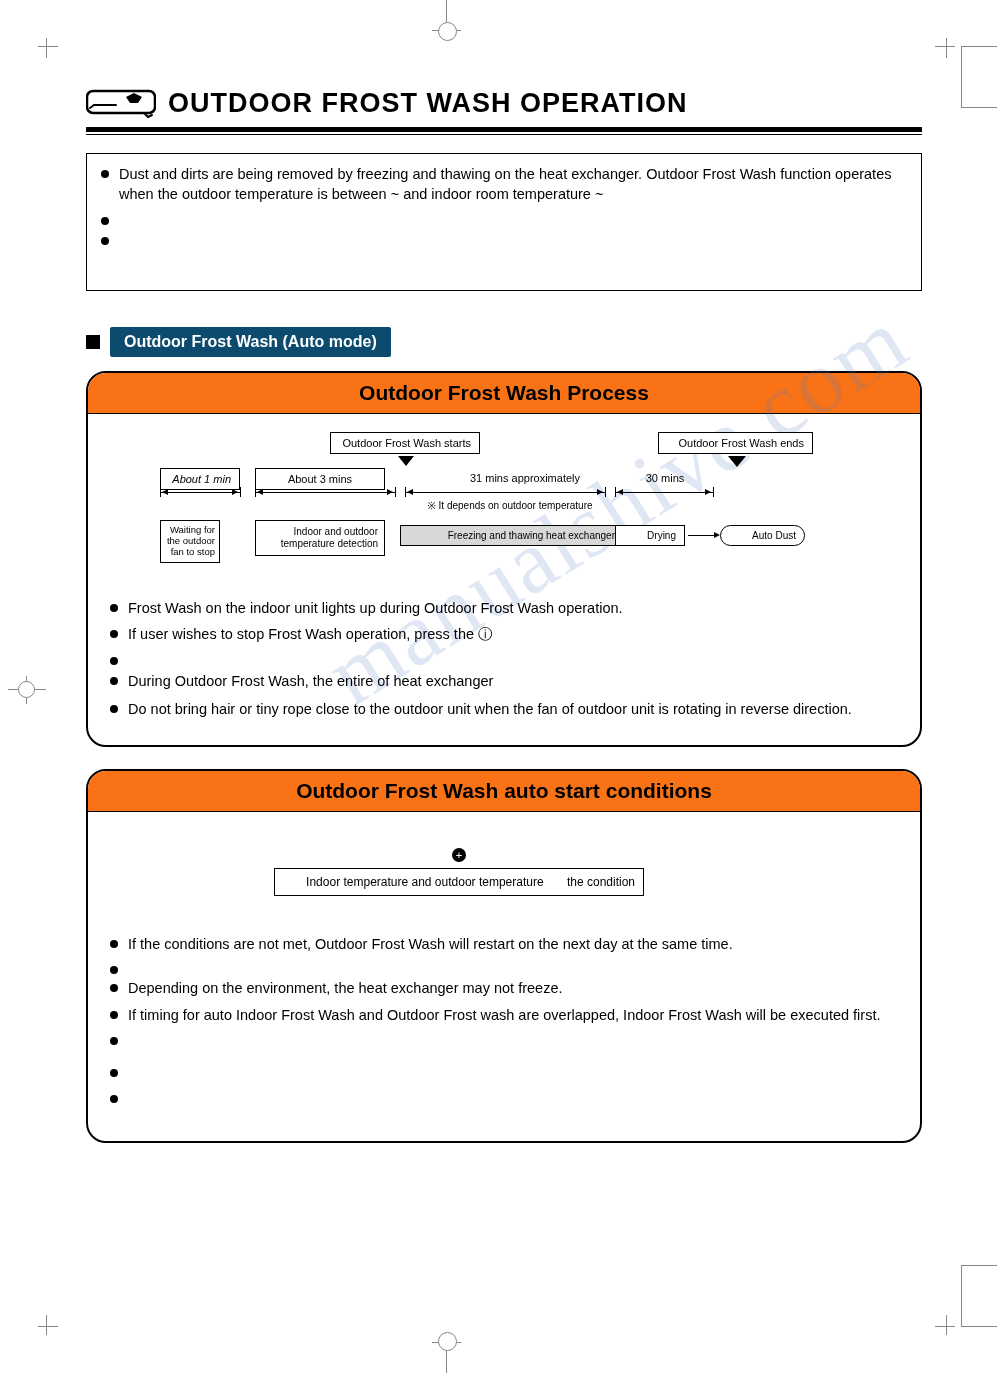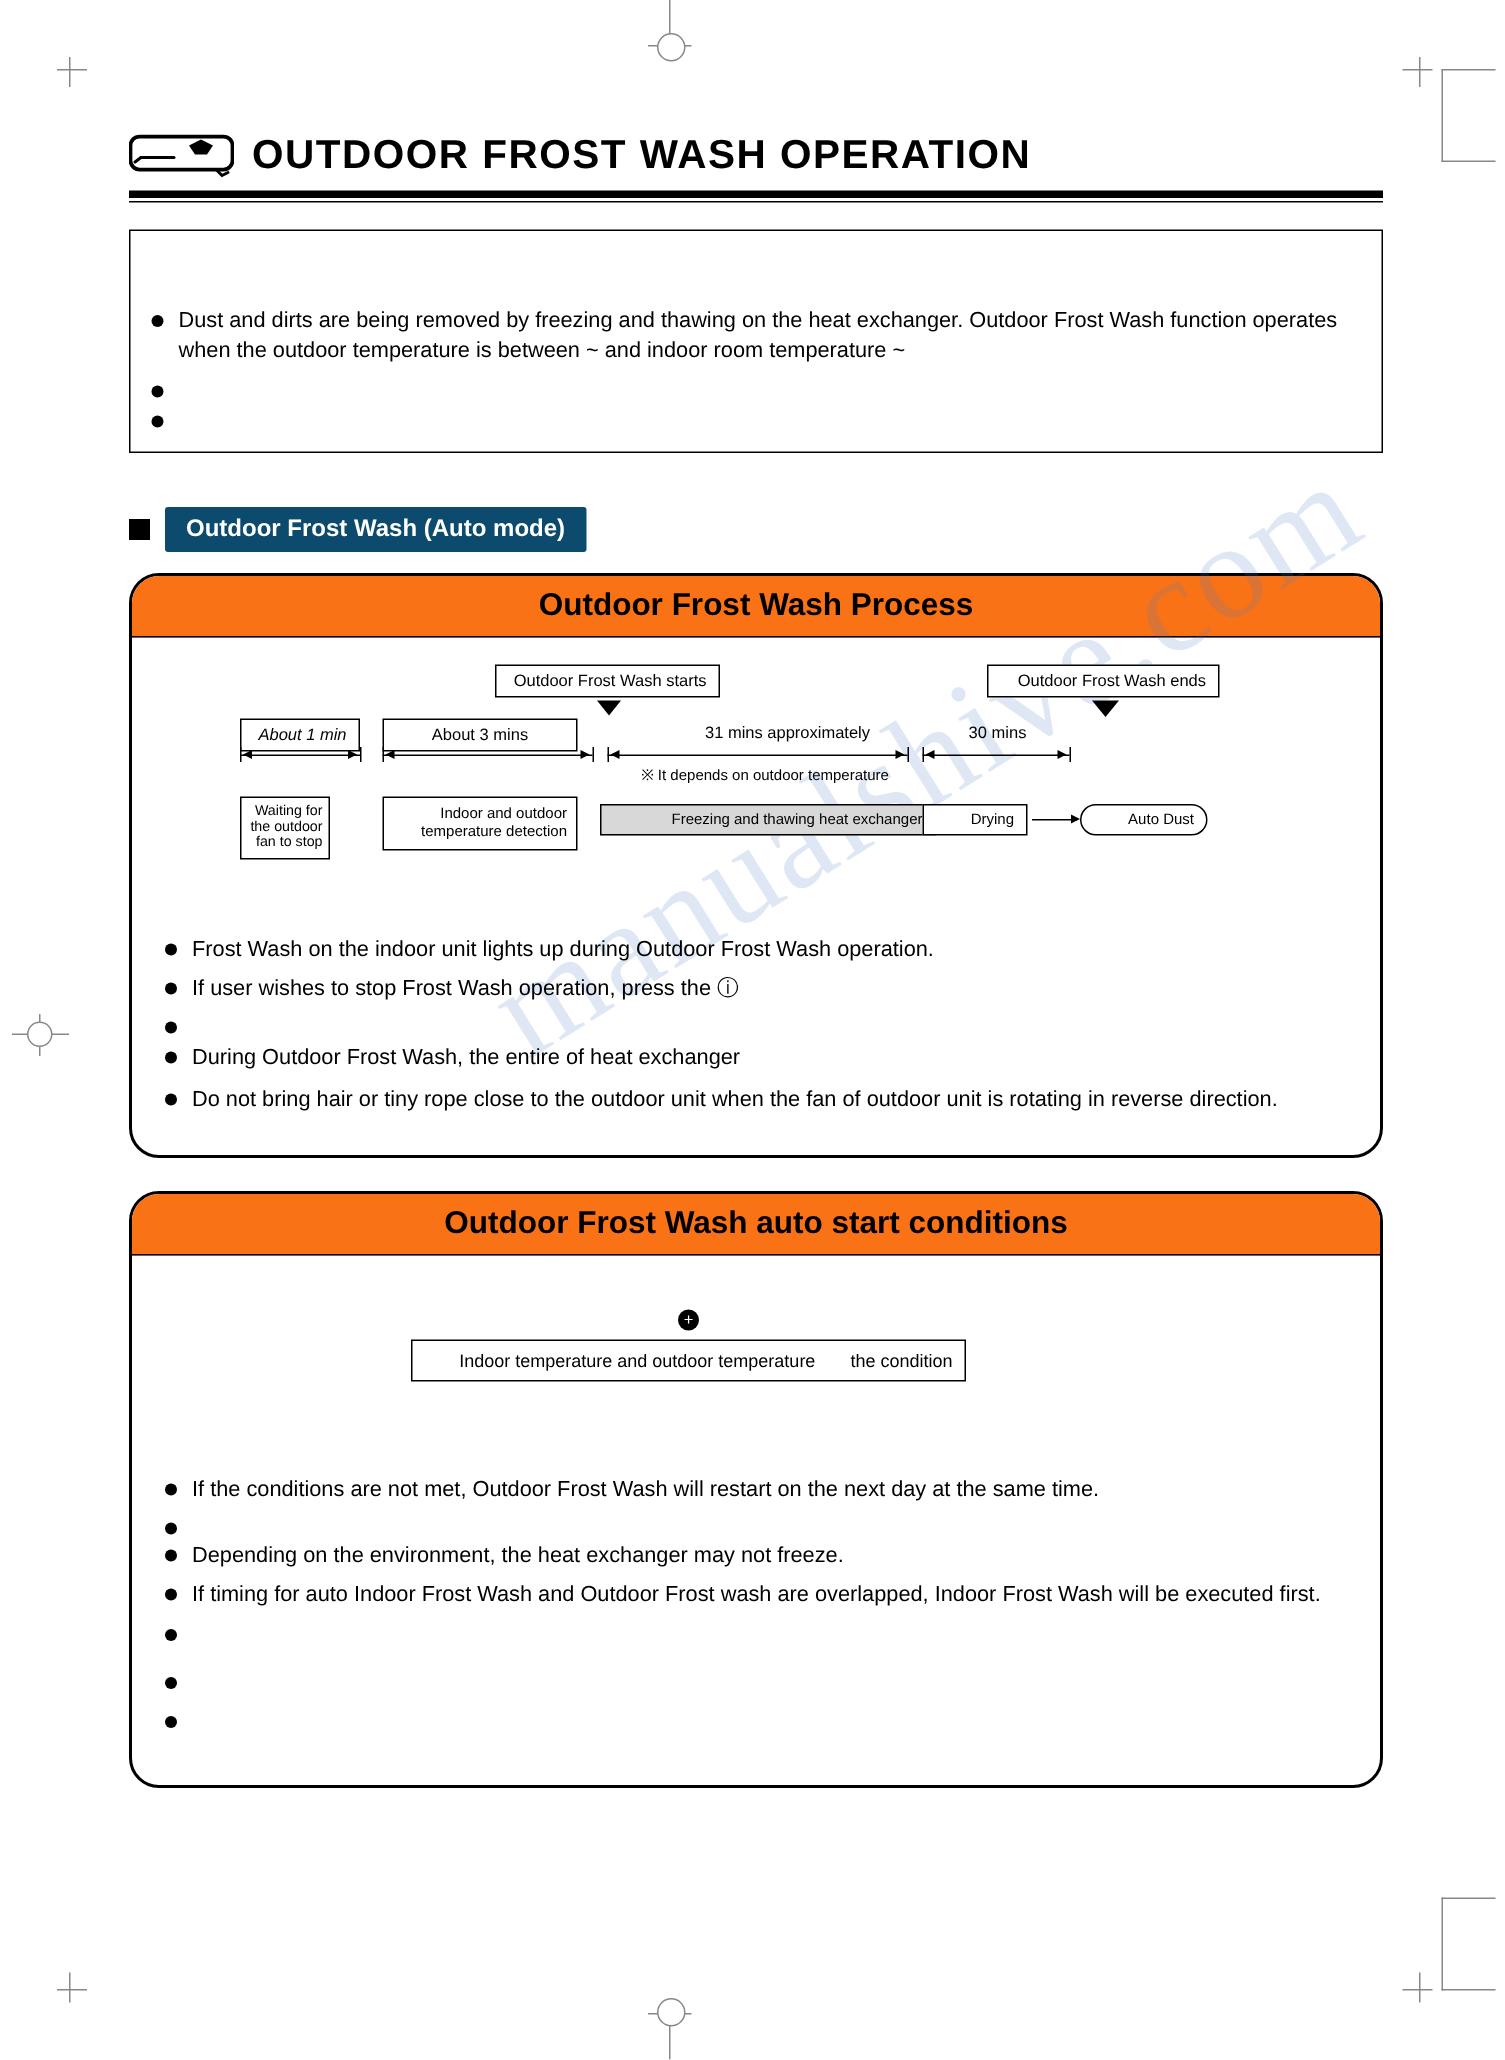--- a/index.html
+++ b/index.html
@@ -68,21 +68,21 @@
     .title-underline2 {
       height: 1px;
       background: #000;
       margin-bottom: 18px;
     }
     .info-box {
       border: 1px solid #000;
       padding: 10px 14px 10px 14px;
       min-height: 138px;
     }
-    .bullet-list { list-style: none; margin-top: 40px; }
+    .bullet-list { list-style: none; }
     .bullet-list li {
       position: relative;
       padding-left: 18px;
       font-size: 14.5px;
       line-height: 1.4;
       margin-bottom: 6px;
     }
     .bullet-list li::before {
       content: '';
       position: absolute;

